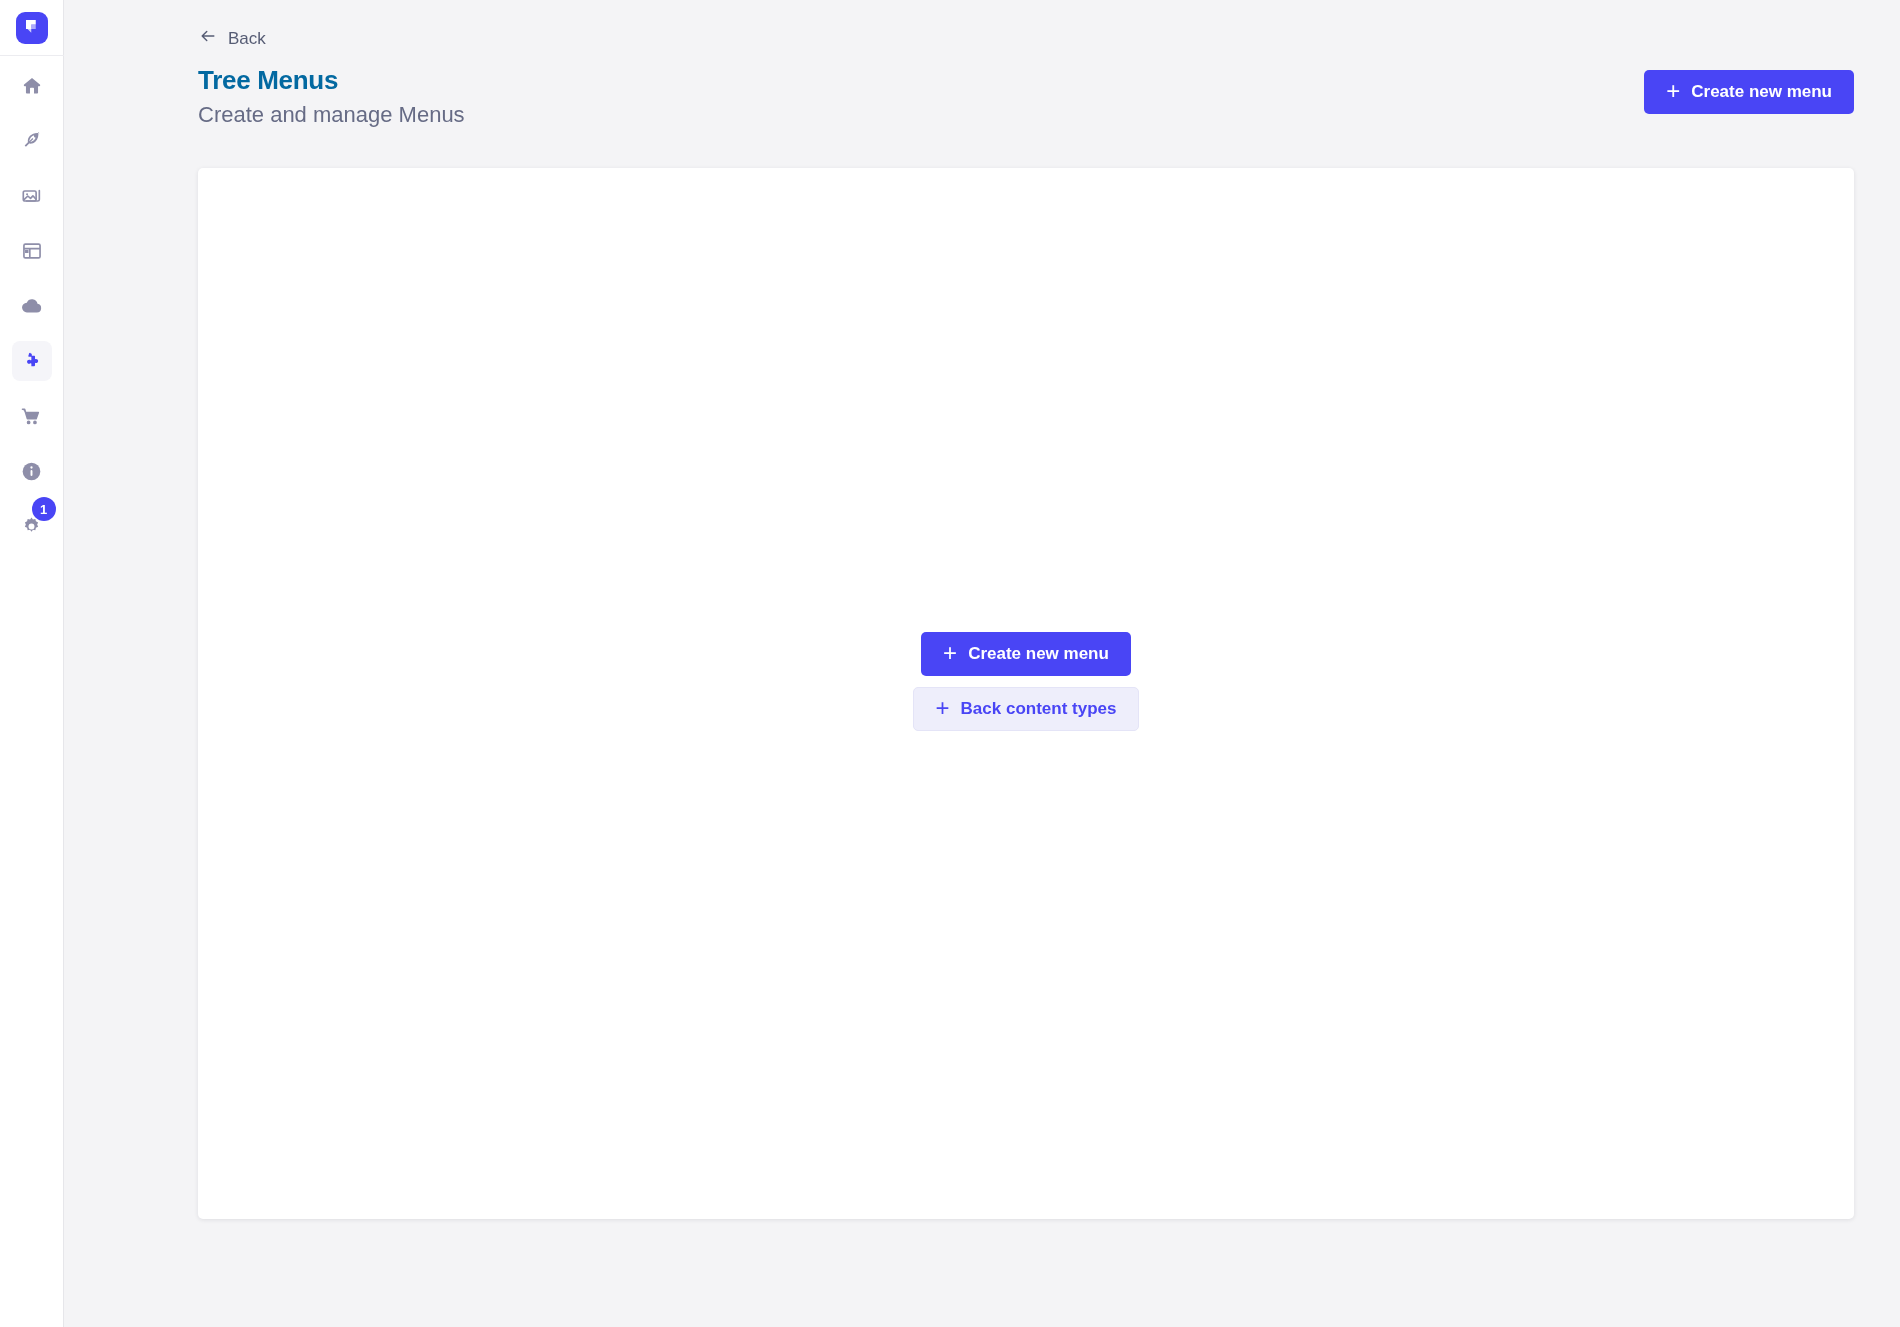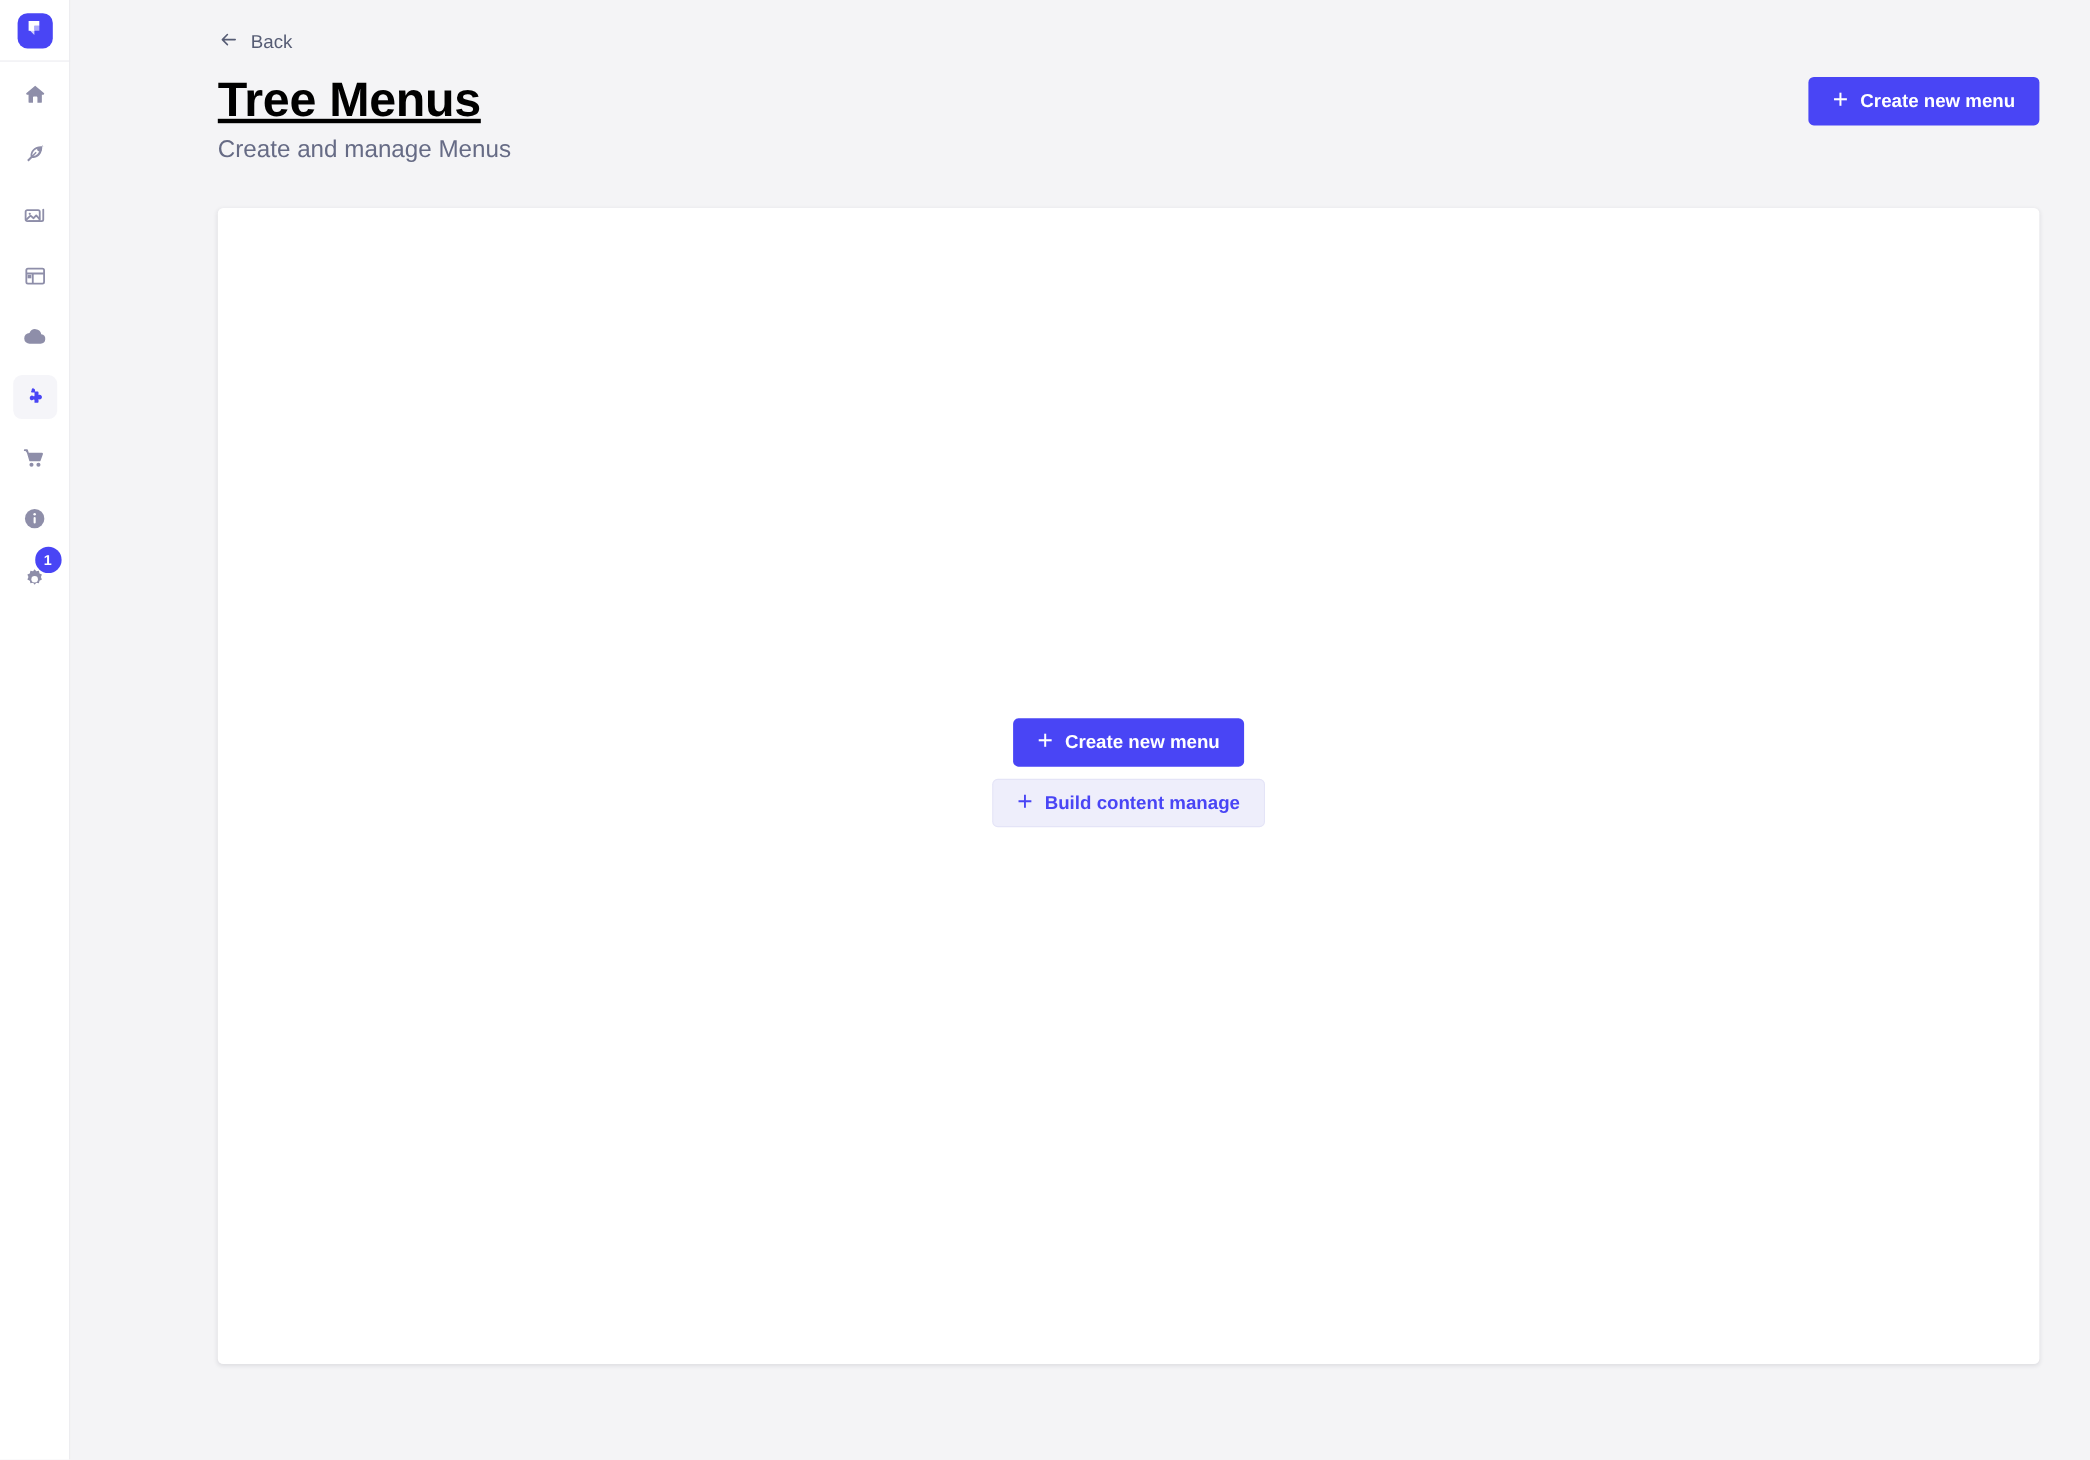--- a/index.html
+++ b/index.html
@@ -88,26 +88,25 @@
   .back-link {
     display: inline-flex;
     align-items: center;
     gap: 10px;
     color: #565c74;
     font-size: 17px;
     cursor: pointer;
     margin-bottom: 14px;
   }
   .page-title {
-    font-size: 44px;
+    font-size: 26px;
     font-weight: 700;
-    color: #000000;
+    color: #0369a1;
     letter-spacing: -0.3px;
     line-height: 1.18;
-    text-decoration: underline;
   }
   .page-subtitle {
     margin-top: 6px;
     font-size: 22px;
     color: #666b85;
   }
   .header-action {
     position: absolute;
     top: 70px;
     right: 46px;
@@ -304,21 +303,21 @@
       <section class="card">
         <div class="empty-state">
 
           <button class="btn btn-primary">
             <span class="plus">+</span>
             <span>Create new menu</span>
           </button>
 
           <button class="btn btn-secondary">
             <span class="plus">+</span>
-            <span>Build content manage</span>
+            <span>Back content types</span>
           </button>
 
         </div>
       </section>
     </div>
 
   </div>
 </div>
 
 </body></html>

